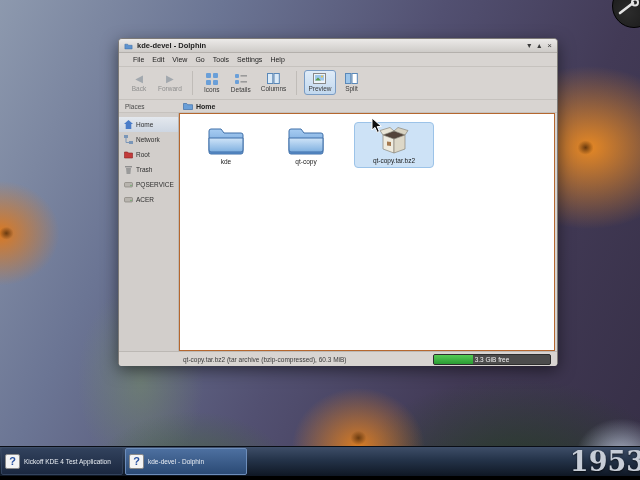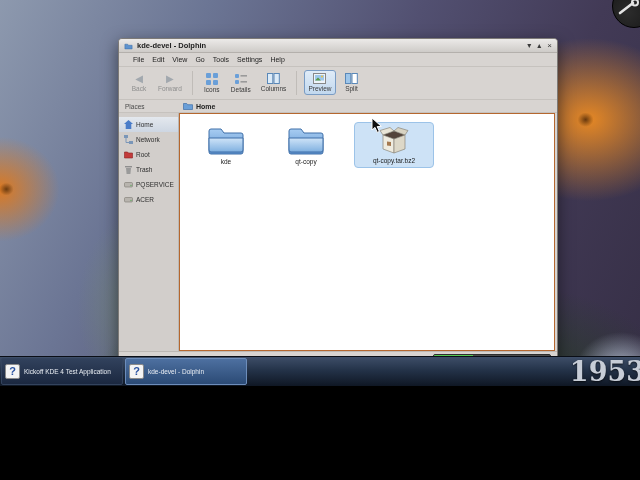--- a/index.html
+++ b/index.html
@@ -1,20 +1,20 @@
 <!DOCTYPE html>
 <html><head>
 <meta charset="utf-8">
 <style>
   * { margin:0; padding:0; box-sizing:border-box; }
   html,body { width:640px; height:480px; overflow:hidden; }
   body { font-family:"Liberation Sans", sans-serif; position:relative; background:#000; }
 
   
-  #desktop { position:absolute; inset:0; width:640px; height:386px; overflow:hidden;
+  #desktop { position:absolute; inset:0; width:640px; height:476px; overflow:hidden;
     background:
       radial-gradient(10px 9px at 91.5% 31%, rgba(96,52,12,.95), rgba(96,52,12,0) 80%),
       radial-gradient(150px 120px at 92% 31%, rgba(238,140,34,.95), rgba(238,140,34,0) 68%),
       radial-gradient(9px 8px at 1% 49%, rgba(96,52,12,.9), rgba(96,52,12,0) 80%),
       radial-gradient(85px 75px at 0% 49%, rgba(224,120,26,.95), rgba(224,120,26,0) 70%),
       radial-gradient(10px 9px at 56% 92%, rgba(96,52,12,.9), rgba(96,52,12,0) 80%),
       radial-gradient(95px 85px at 56% 94%, rgba(230,130,30,.92), rgba(230,130,30,0) 70%),
       radial-gradient(65px 55px at 97% 96%, rgba(196,206,228,.85), rgba(196,206,228,0) 70%),
       radial-gradient(230px 150px at 80% 102%, rgba(34,62,30,.85), rgba(34,62,30,0) 72%),
       radial-gradient(150px 110px at 30% 103%, rgba(66,104,48,.8), rgba(66,104,48,0) 72%),

